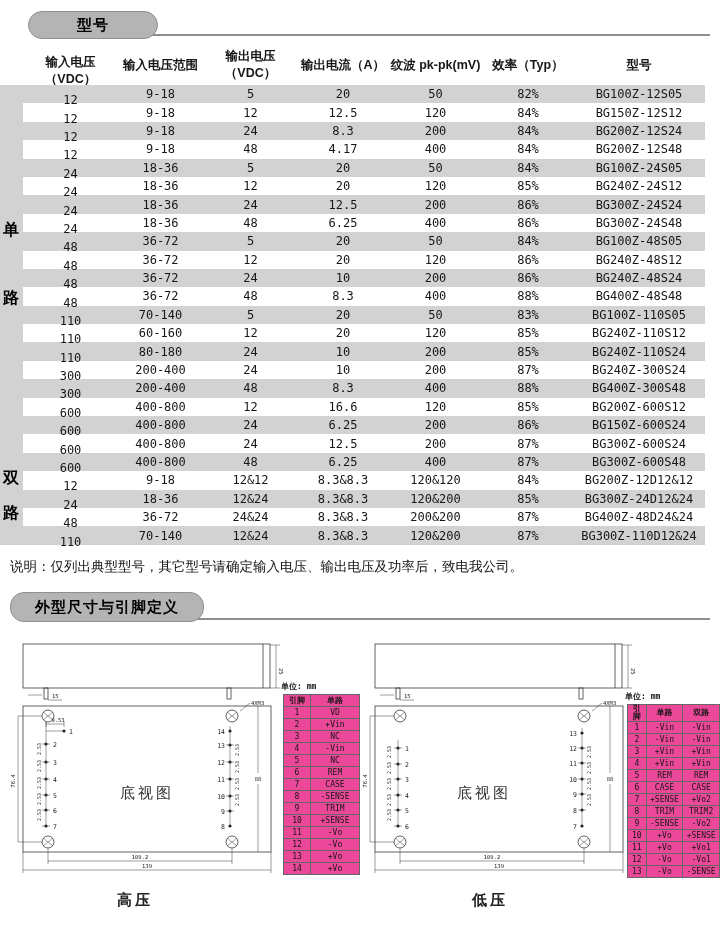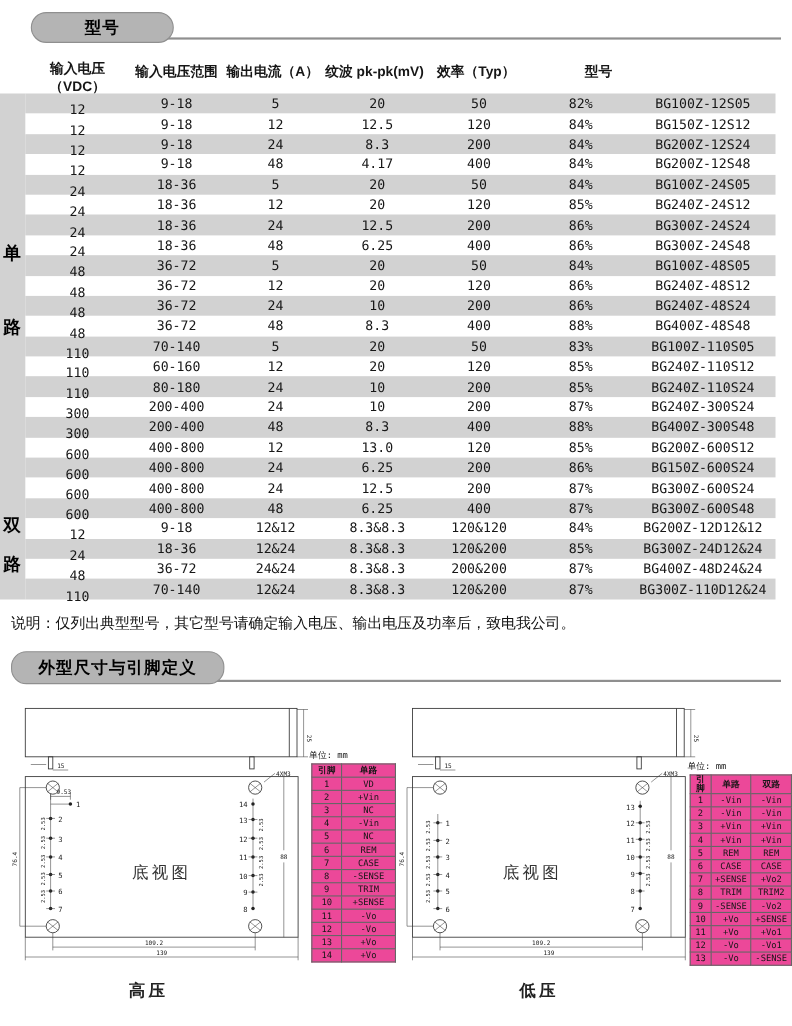--- a/index.html
+++ b/index.html
@@ -32,21 +32,21 @@
   .dwg line,.dwg rect,.dwg circle,.dwg path{stroke:#3a3a3a;fill:none;stroke-width:0.8;}
   .dwg .thin{stroke-width:0.5;}
   .dwg text{stroke:none;fill:#222;font-family:"DejaVu Sans Mono",monospace;}
   .dwg .pin{fill:#222;stroke:none;}
   .dwg .num{font-size:6.5px;}
   .dwg .dim{font-size:5.5px;}
   .dwg .tiny{font-size:5px;}
   .dwg .cjk{font-family:"Liberation Sans",sans-serif;font-size:15px;letter-spacing:3px;fill:#333;}
   .dwg .mask{fill:#fff;stroke:none;}
 
-  .unit{position:absolute;font-size:8px;font-weight:400;font-family:"DejaVu Sans Mono",monospace;}
+  .unit{position:absolute;font-size:8px;font-weight:700;font-family:"DejaVu Sans Mono",monospace;}
   .unit1{left:281px;top:681px;}
   .unit2{left:625px;top:691px;}
   .pintable{position:absolute;border-collapse:collapse;text-align:center;
             font-family:"DejaVu Sans Mono",monospace;font-size:8px;background:#ec4899;}
   .pintable td,.pintable th{border:1px solid #666;padding:0 2px;height:11px;line-height:1;
             font-weight:normal;}
   .pintable th{font-weight:bold;}
   .pt1{left:283px;top:694px;}
   .pt1 .pcol{width:22px;} .pt1 .vcol{width:44px;}
   .pt2{left:627px;top:704px;}
@@ -60,20 +60,21 @@
 <body>
 
 <div class="pill pill1">
   <span>型号</span>
 </div>
 <div class="hrule rule1"></div>
 
 <div class="spec-header">
   <div class="c0">输入电压（VDC）</div>
   <div class="c1">输入电压范围</div>
+  <div class="c2">输出电压（VDC）</div>
   <div class="c3">输出电流（A）</div>
   <div class="c4">纹波 pk-pk(mV)</div>
   <div class="c5">效率（Typ）</div>
   <div class="c6">型号</div>
 </div>
 
 <div class="sidebar">
   <span class="glabel" style="top:135px">单</span>
   <span class="glabel" style="top:203px">路</span>
   <span class="glabel" style="top:383px">双</span>
@@ -249,21 +250,21 @@
       <div class="c3">8.3</div>
       <div class="c4">400</div>
       <div class="c5">88%</div>
       <div class="c6">BG400Z-300S48</div>
     </div>
 
     <div class="spec-row">
       <div class="c0">600</div>
       <div class="c1">400-800</div>
       <div class="c2">12</div>
-      <div class="c3">13.0</div>
+      <div class="c3">16.6</div>
       <div class="c4">120</div>
       <div class="c5">85%</div>
       <div class="c6">BG200Z-600S12</div>
     </div>
 
     <div class="spec-row">
       <div class="c0">600</div>
       <div class="c1">400-800</div>
       <div class="c2">24</div>
       <div class="c3">6.25</div>

